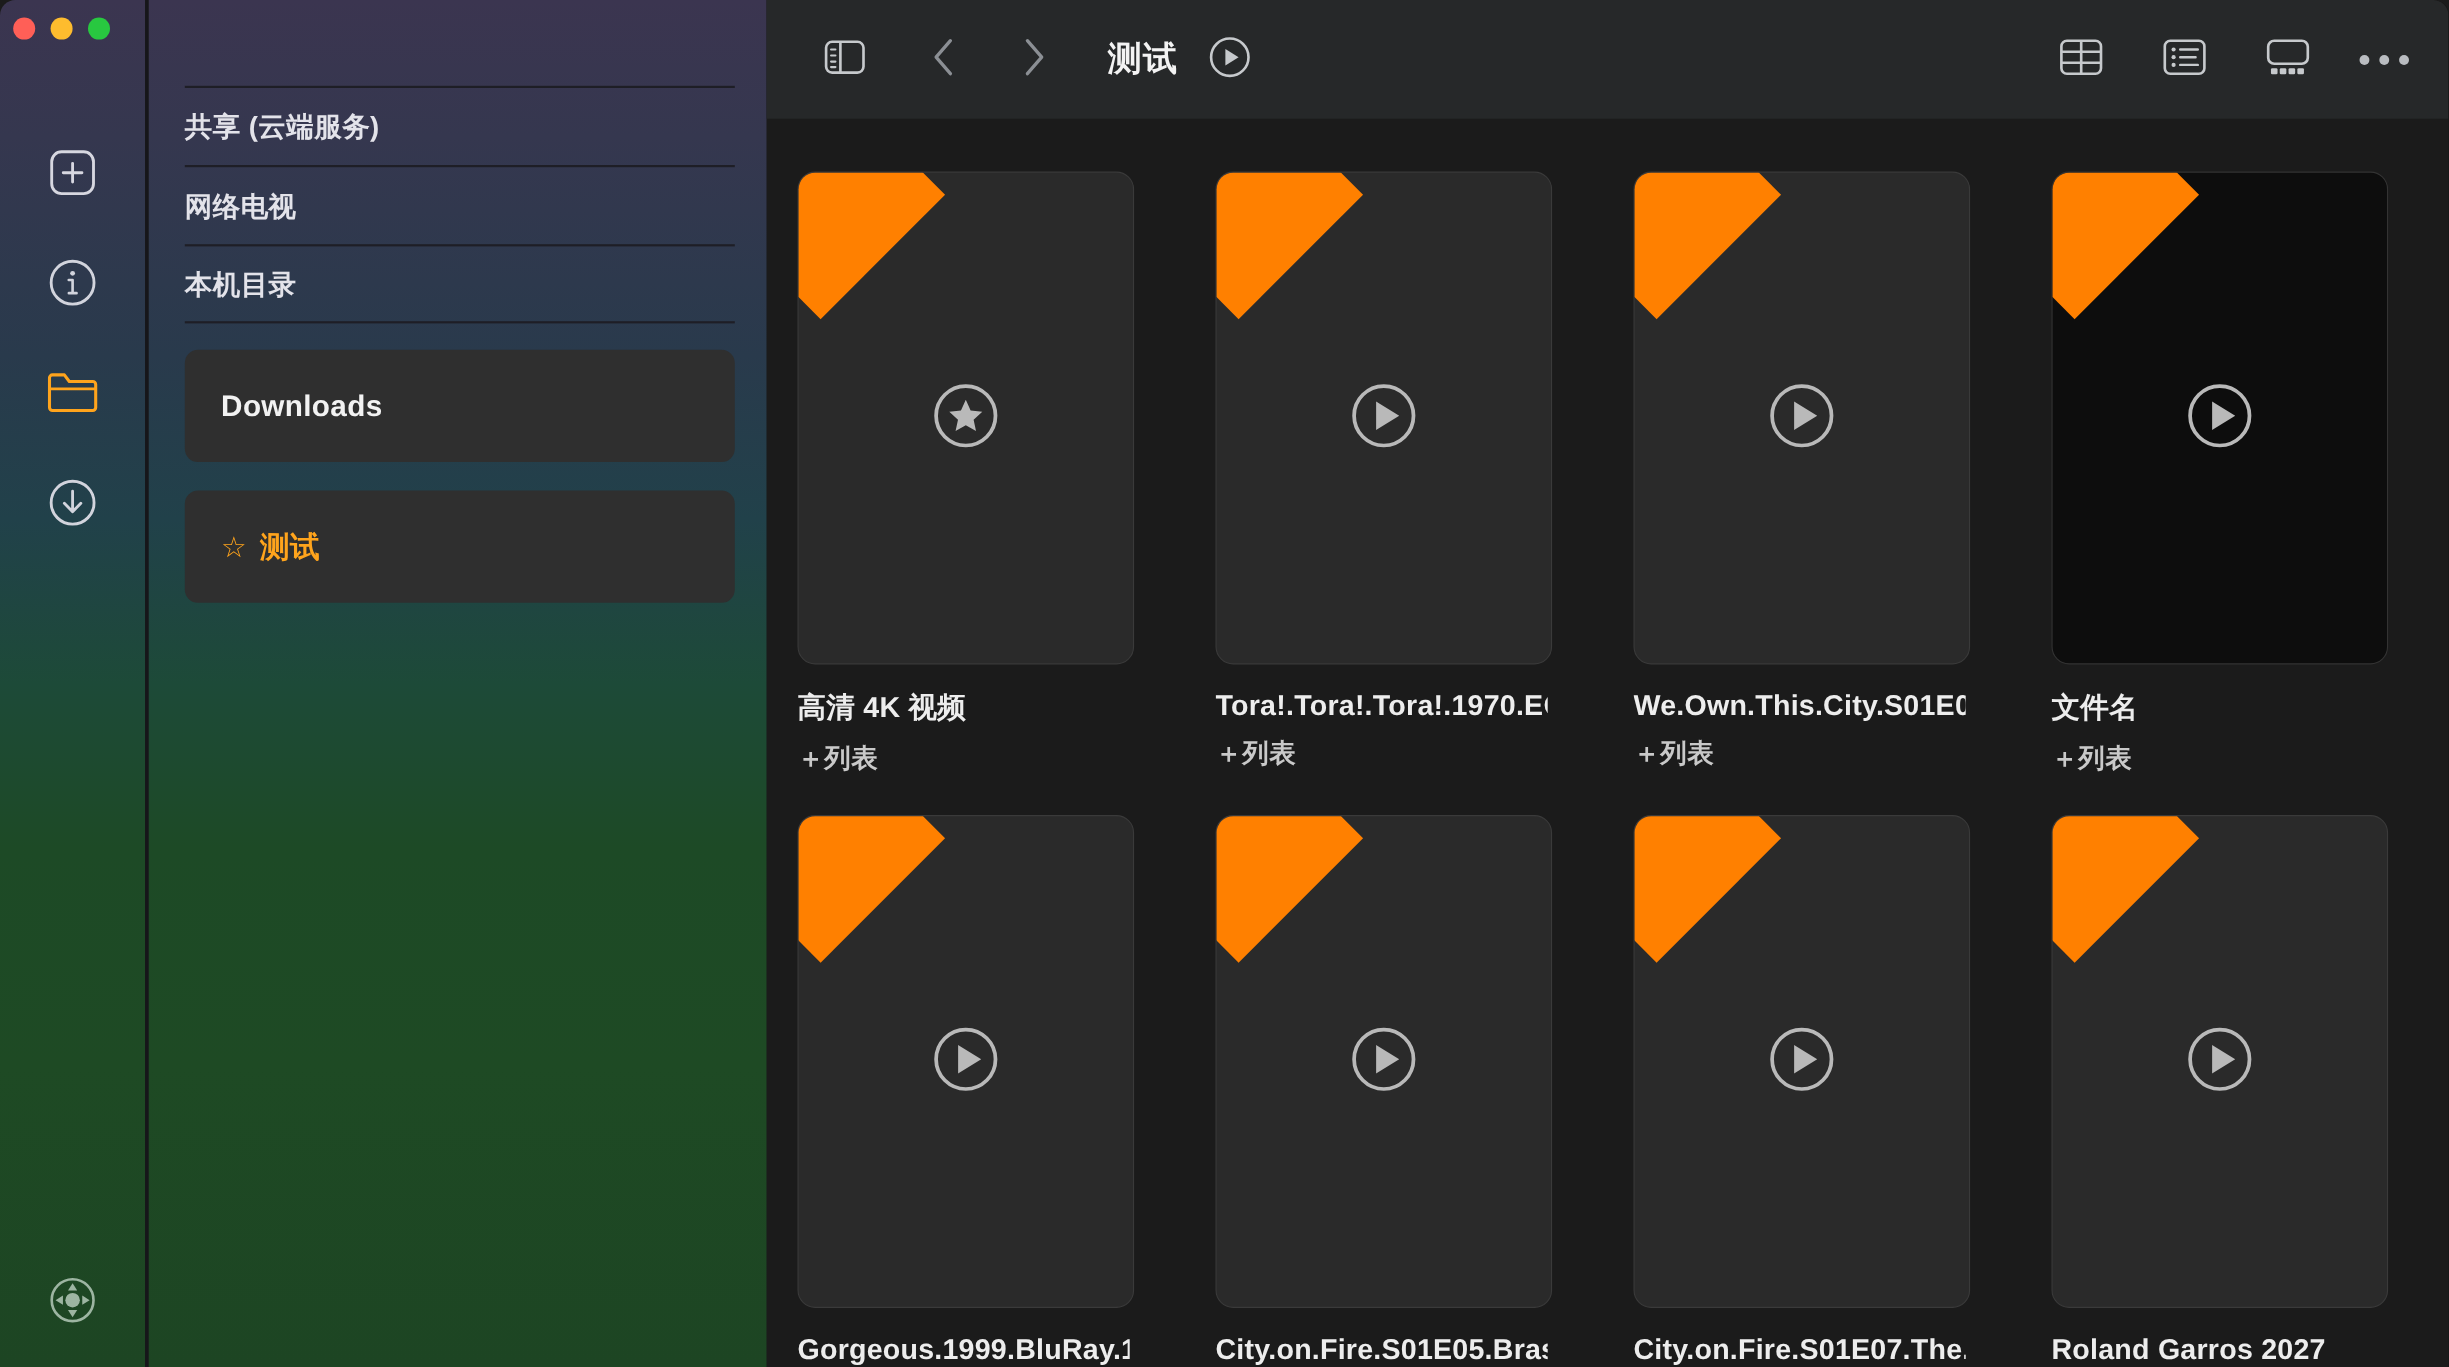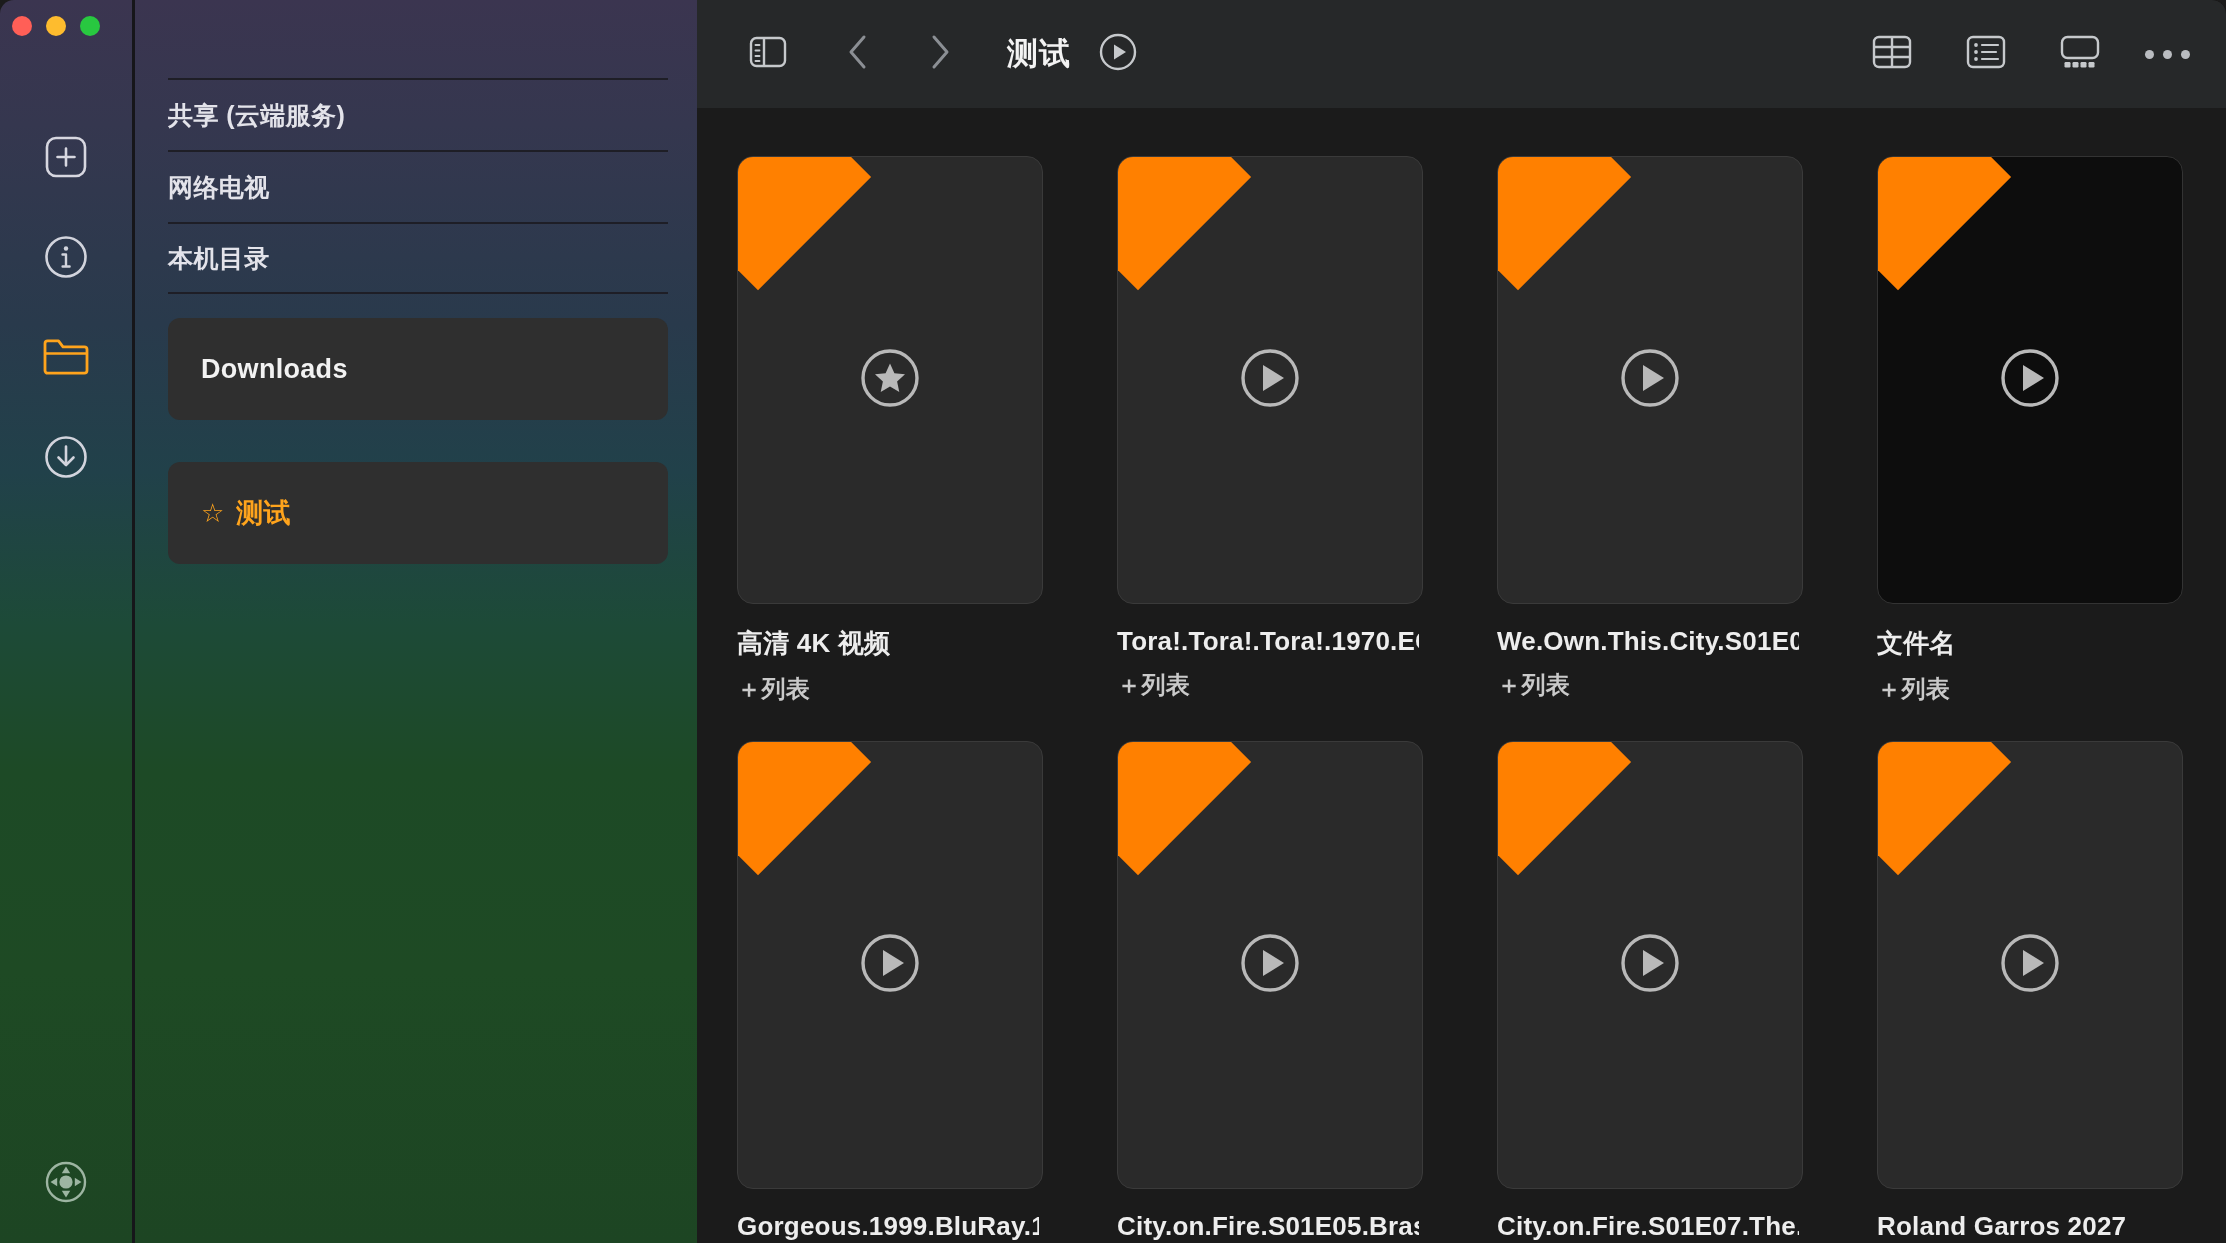--- a/index.html
+++ b/index.html
@@ -94,21 +94,21 @@
   }
   .side-item:last-child { border-bottom: 2px solid #1e1e26; }
 
   .fav-cards { padding: 24px 29px 0 33px; }
   .fav-card {
     height: 102px;
     background: #2f2f2f;
     border-radius: 12px;
     display: flex; align-items: center;
     padding-left: 33px;
-    margin-bottom: 42px;
+    margin-bottom: 26px;
     cursor: pointer;
   }
   .fav-label {
     font-size: 27px; font-weight: 700;
     color: #f2f2f2; letter-spacing: 0.3px;
   }
   .fav-card.accent .fav-label { color: #ffa41c; }
   .fav-star {
     color: #ffa41c; font-size: 26px;
     margin-right: 12px; line-height: 1;
@@ -154,21 +154,21 @@
   .grid-wrap {
     flex: 1 1 auto;
     overflow: hidden;
     padding: 48px 0 0 0;
   }
   .grid {
     display: grid;
     grid-template-columns: repeat(4, 306px);
     column-gap: 74px;
     row-gap: 36px;
-    padding-left: 40px;
+    padding-left: 28px;
   }
   .card { cursor: pointer; }
   .thumb {
     position: relative;
     width: 306px; height: 448px;
     background: #2a2a2a;
     border: 1px solid #3a3a3a;
     border-radius: 16px;
     overflow: hidden;
     display: flex; align-items: center; justify-content: center;

